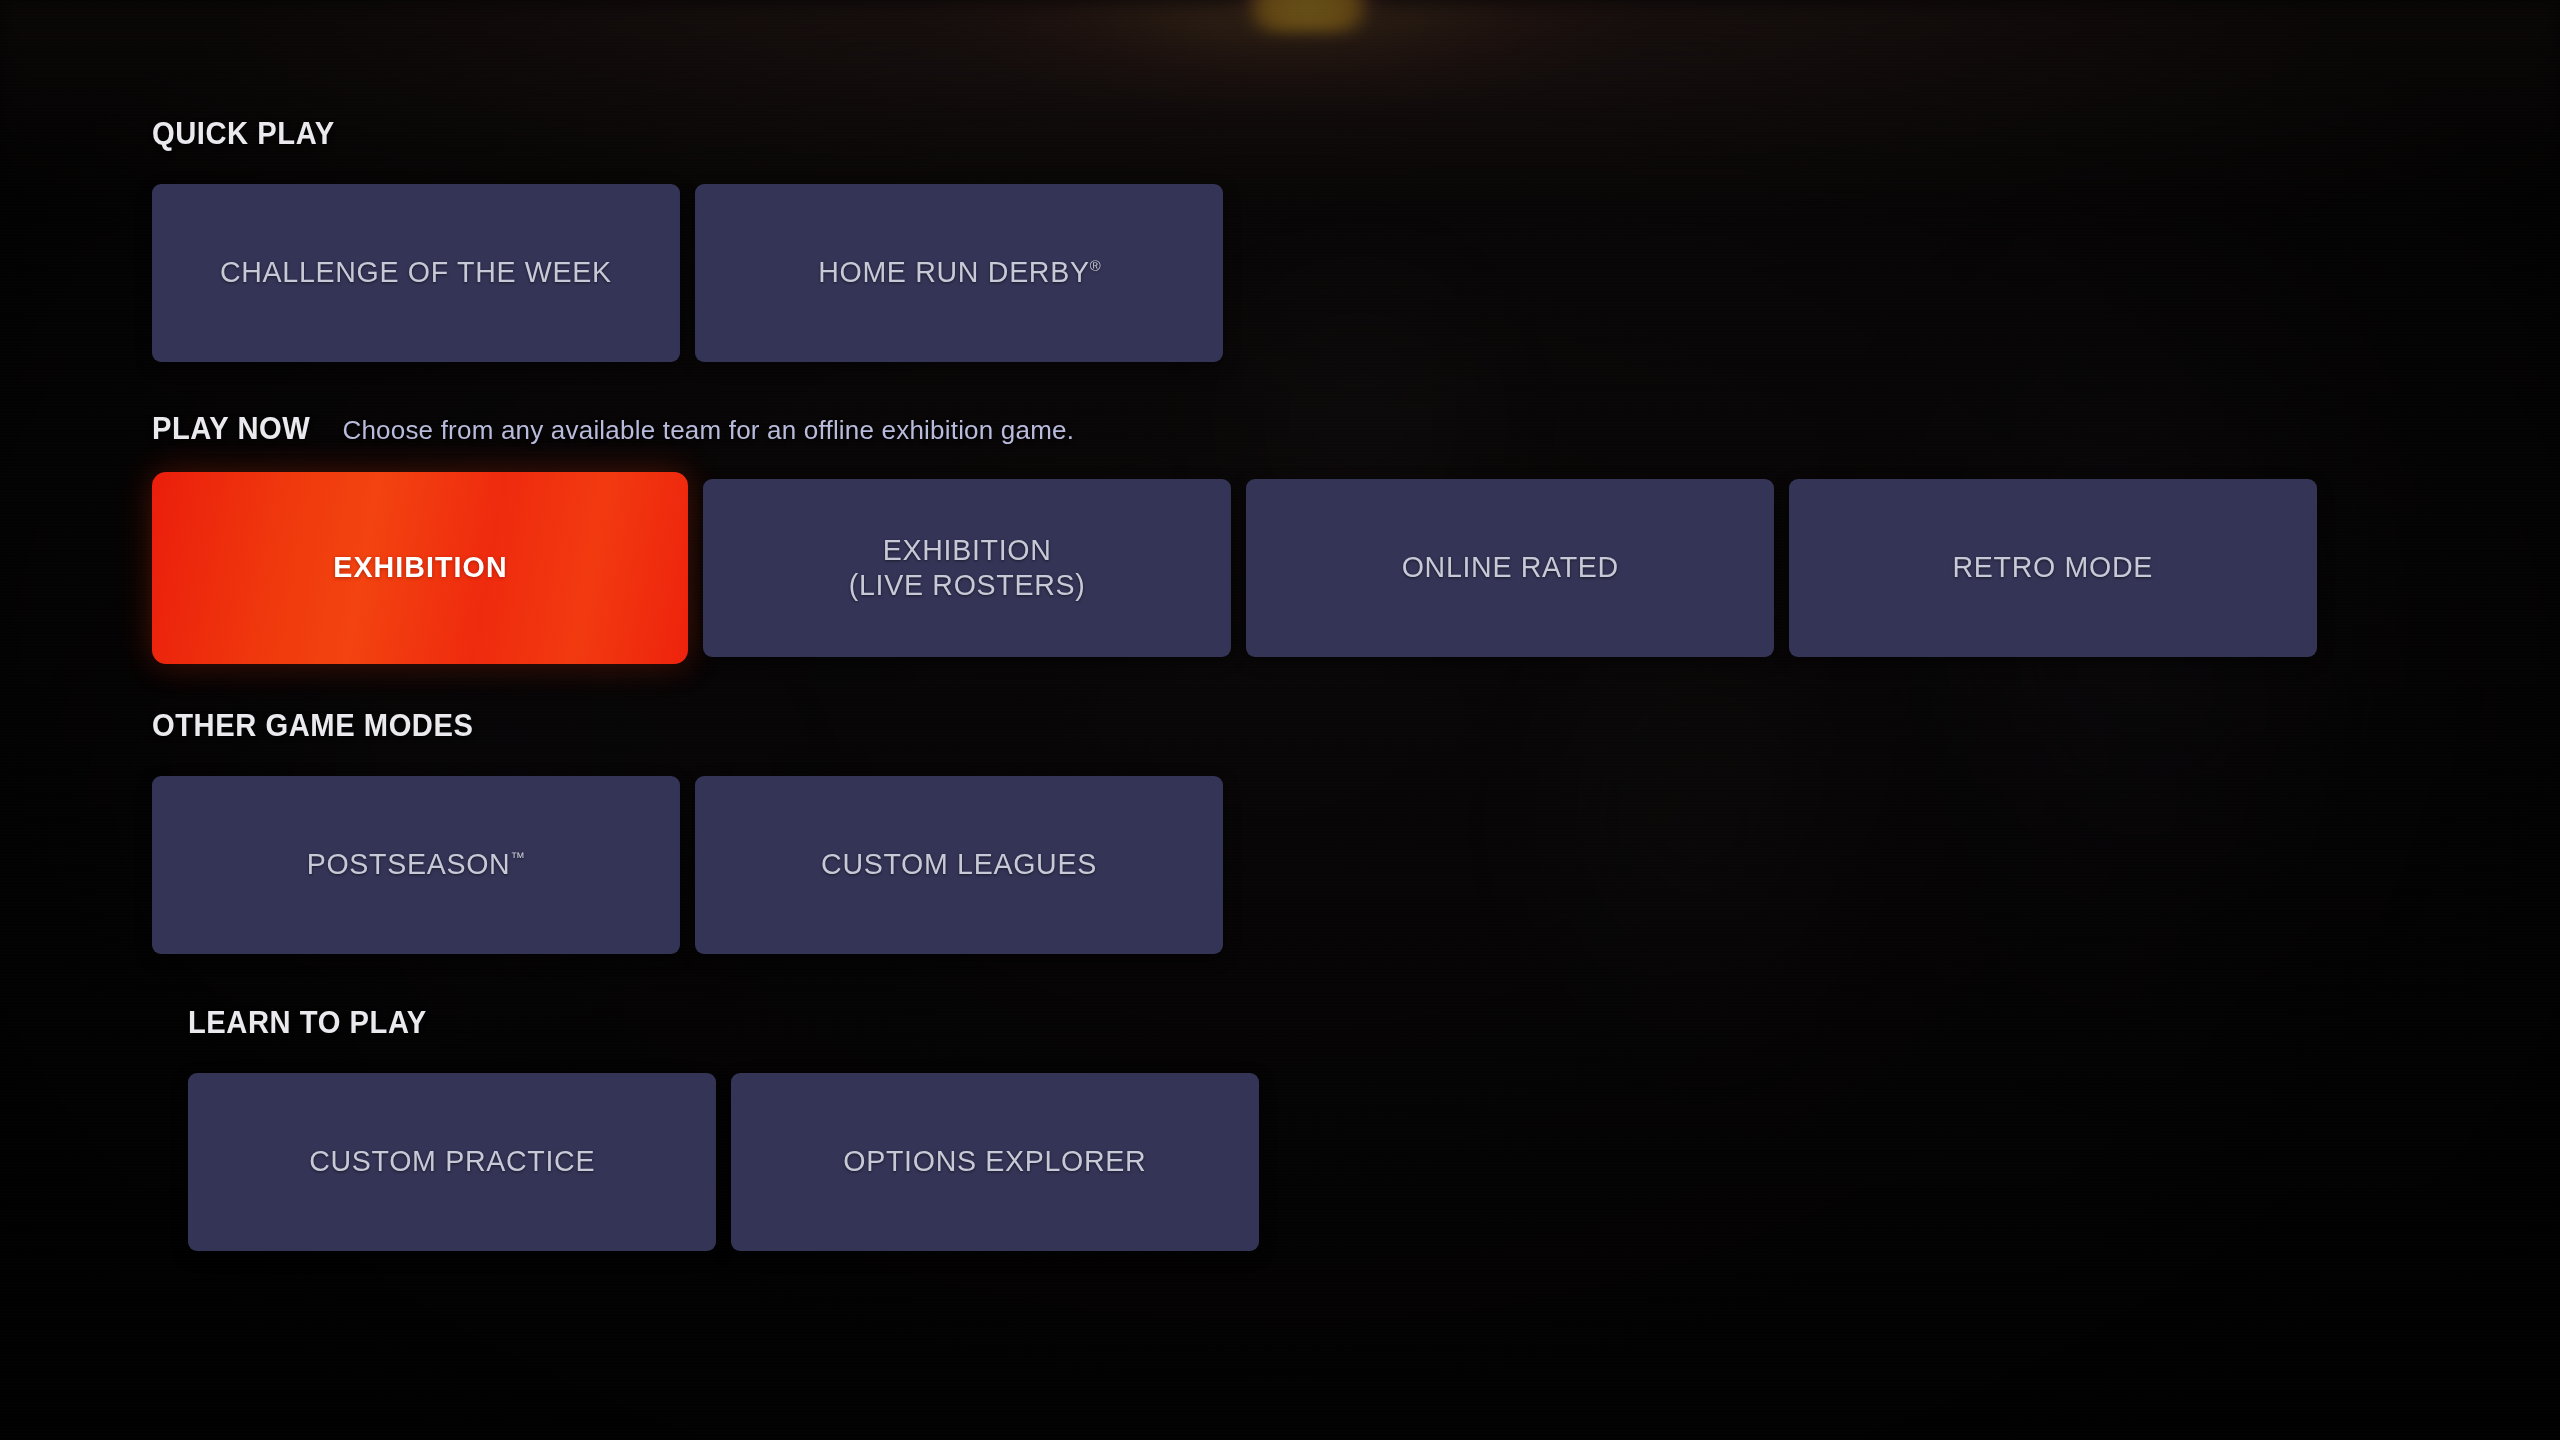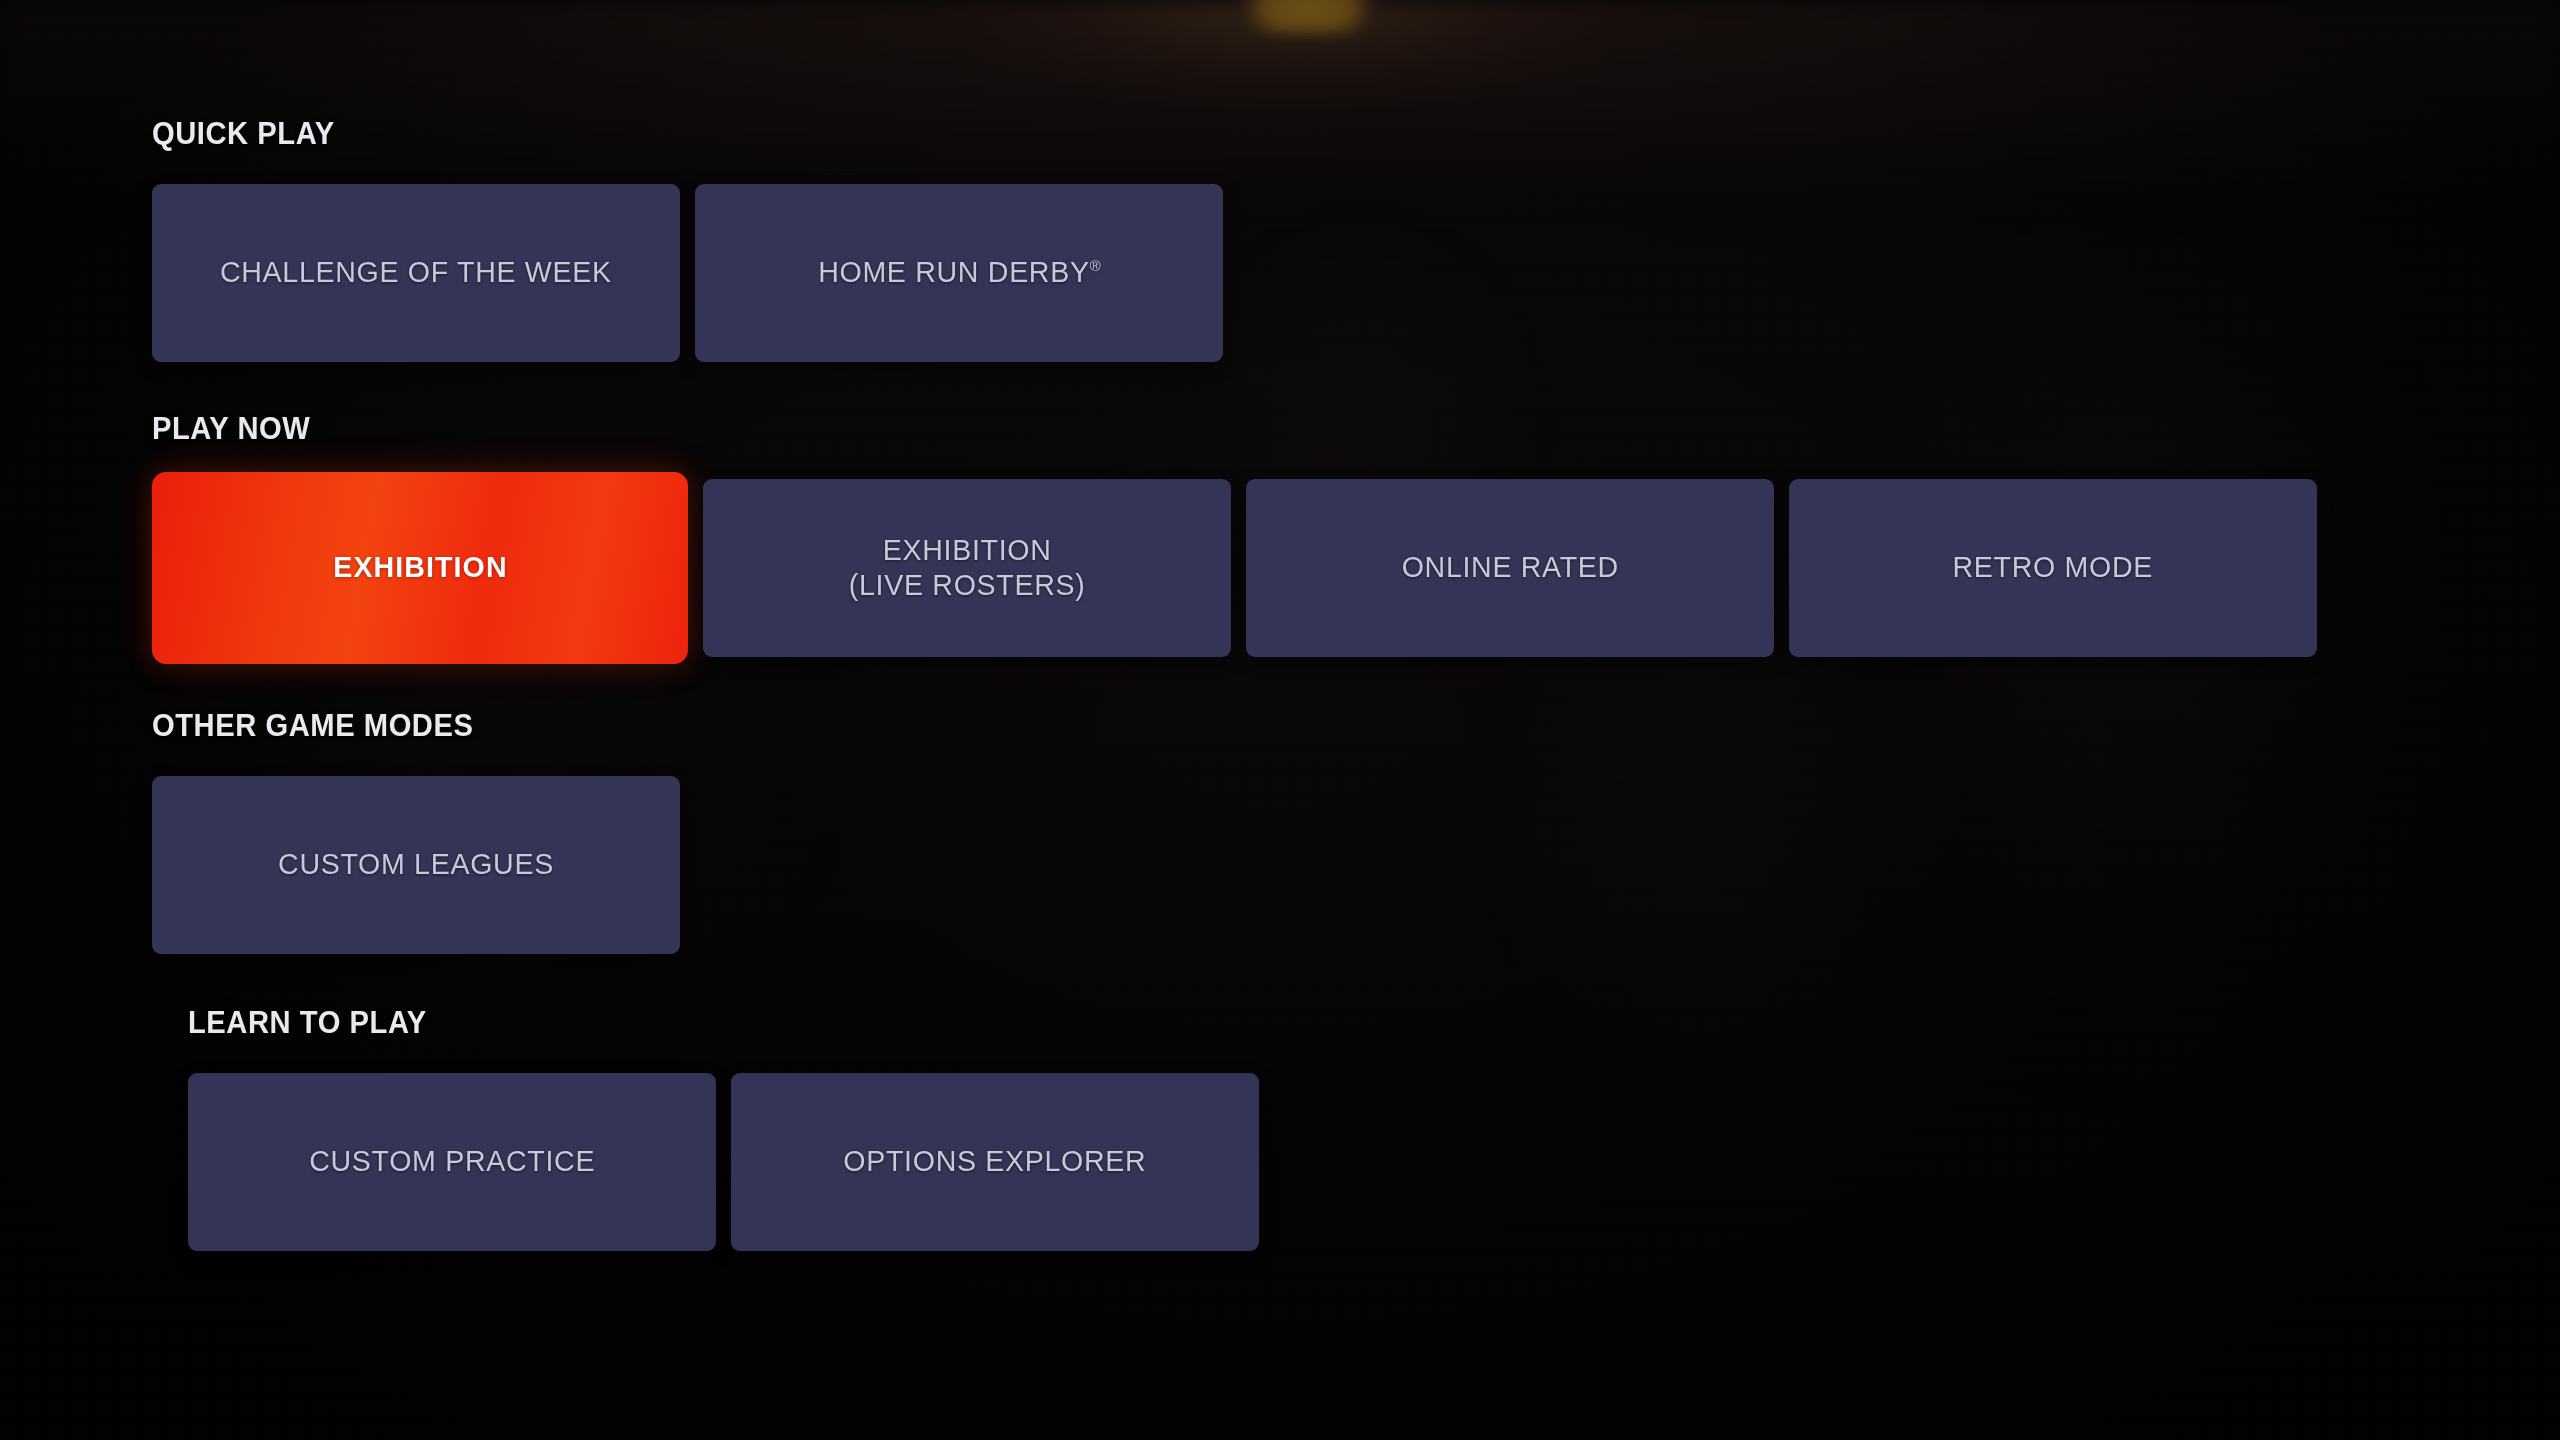--- a/index.html
+++ b/index.html
@@ -175,20 +175,21 @@
         </div>
         <div class="tile">
           <span class="tile-label"><span>HOME RUN DERBY</span><sup>®</sup></span>
         </div>
       </div>
     </div>
 
     <div class="section sec-playnow">
       <div class="section-head">
         <div class="section-title">PLAY NOW</div>
+        <div class="section-desc">Choose from any available team for an offline exhibition game.</div>
       </div>
       <div class="tile-row">
         <div class="tile selected">
           <span class="tile-label">EXHIBITION</span>
         </div>
         <div class="tile">
           <span class="tile-label"><span>EXHIBITION</span><br><span>(LIVE ROSTERS)</span></span>
         </div>
         <div class="tile">
           <span class="tile-label">ONLINE RATED</span>
@@ -198,20 +199,23 @@
         </div>
       </div>
     </div>
 
     <div class="section sec-other">
       <div class="section-head">
         <div class="section-title">OTHER GAME MODES</div>
       </div>
       <div class="tile-row">
         <div class="tile">
+          <span class="tile-label"><span>POSTSEASON</span><sup>™</sup></span>
+        </div>
+        <div class="tile">
           <span class="tile-label">CUSTOM LEAGUES</span>
         </div>
       </div>
     </div>
 
     <div class="section sec-learn">
       <div class="section-head">
         <div class="section-title">LEARN TO PLAY</div>
       </div>
       <div class="tile-row">

